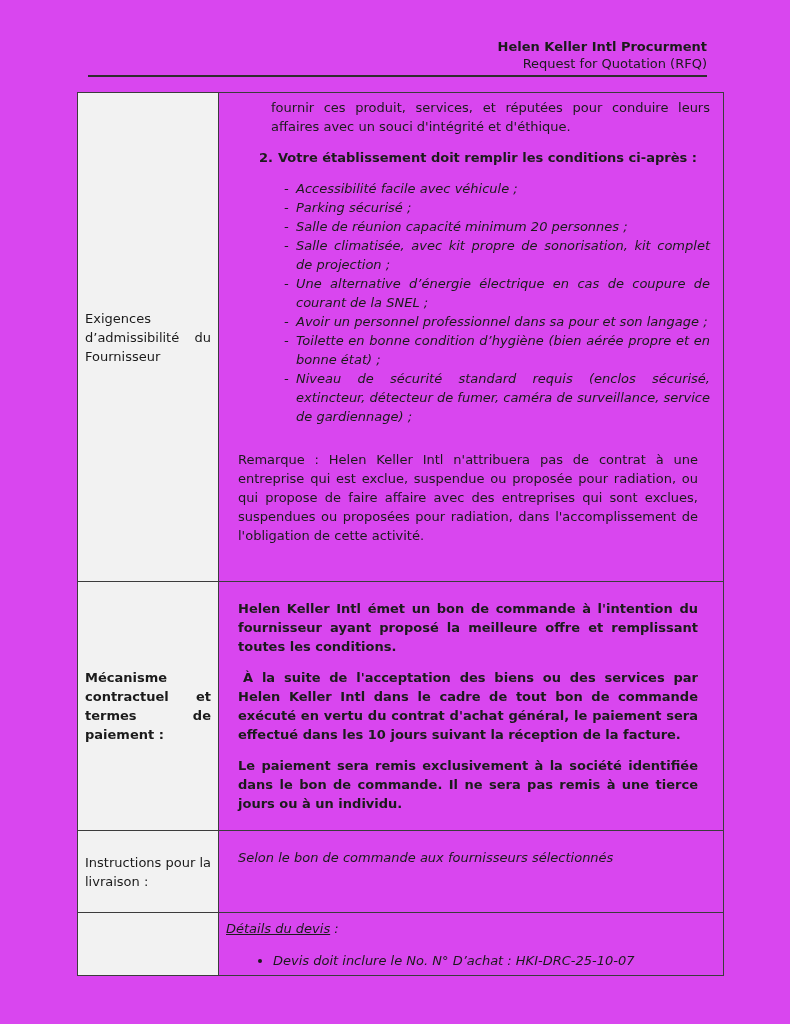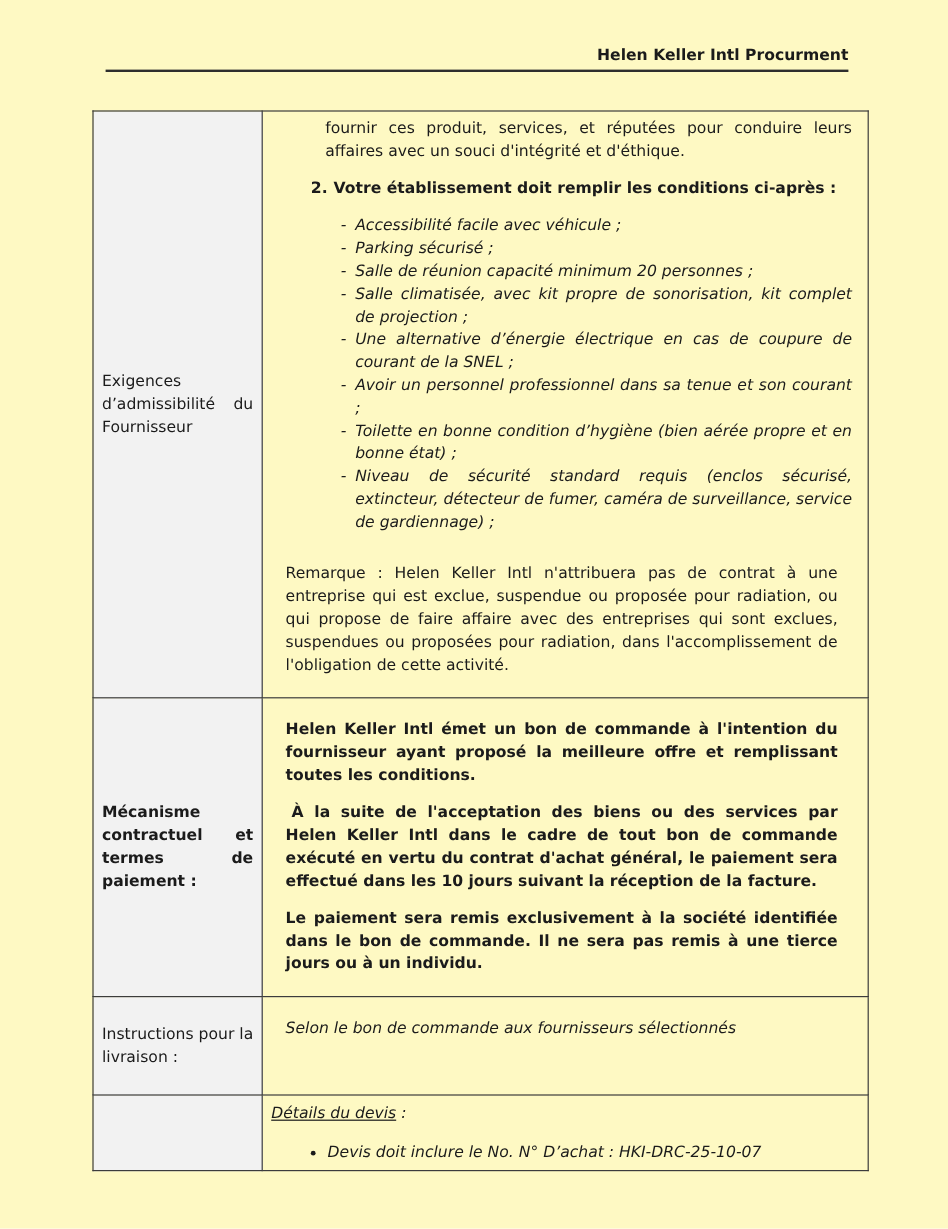--- a/index.html
+++ b/index.html
@@ -1,20 +1,20 @@
 <!DOCTYPE html>
 <html><head>
 <meta charset="utf-8">
 <style>
   html, body { margin: 0; padding: 0; background: #ffffff; }
   .page {
     position: relative;
     width: 790px;
     height: 1024px;
-    background: #fef9c3;
+    background: #d946ef;
     font-family: "DejaVu Sans", "Liberation Sans", sans-serif;
     font-size: 13px;
     color: #1b1b1b;
     overflow: hidden;
   }
   .doc-header {
     position: absolute;
     top: 38px;
     left: 88px;
     right: 83px;
@@ -95,38 +95,39 @@
     font-style: italic;
   }
 </style>
 </head>
 <body>
 
 <div class="page">
 
   <div class="doc-header">
     <div class="doc-title">Helen Keller Intl Procurment</div>
+    <div class="doc-subtitle">Request for Quotation (RFQ)</div>
   </div>
 
   <table class="rfq-table">
     <tbody>
         <tr class="row-eligibility">
       <td class="label-cell">
         <div>Exigences d’admissibilité du Fournisseur</div>
       </td>
       <td class="content-cell">
         <p class="p-cont">fournir ces produit, services, et réputées pour conduire leurs affaires avec un souci d'intégrité et d'éthique.</p>
         <p class="num-line"><span class="num">2.</span><span>Votre établissement doit remplir les conditions ci-après :</span></p>
         <ul class="dash-list">
           <li>Accessibilité facile avec véhicule ;</li>
           <li>Parking sécurisé ;</li>
           <li>Salle de réunion capacité minimum 20 personnes ;</li>
           <li>Salle climatisée, avec kit propre de sonorisation, kit complet de projection ;</li>
           <li>Une alternative d’énergie électrique en cas de coupure de courant de la SNEL ;</li>
-          <li>Avoir un personnel professionnel dans sa tenue et son courant ;</li>
+          <li>Avoir un personnel professionnel dans sa pour et son langage ;</li>
           <li>Toilette en bonne condition d’hygiène (bien aérée propre et en bonne état) ;</li>
           <li>Niveau de sécurité standard requis (enclos sécurisé, extincteur, détecteur de fumer, caméra de surveillance, service de gardiennage) ;</li>
         </ul>
         <p class="jp">Remarque : Helen Keller Intl n'attribuera pas de contrat à une entreprise qui est exclue, suspendue ou proposée pour radiation, ou qui propose de faire affaire avec des entreprises qui sont exclues, suspendues ou proposées pour radiation, dans l'accomplissement de l'obligation de cette activité.</p>
       </td>
     </tr>
 
     <tr class="row-contract">
       <td class="label-cell">
         <div>Mécanisme contractuel et termes de paiement :</div>

